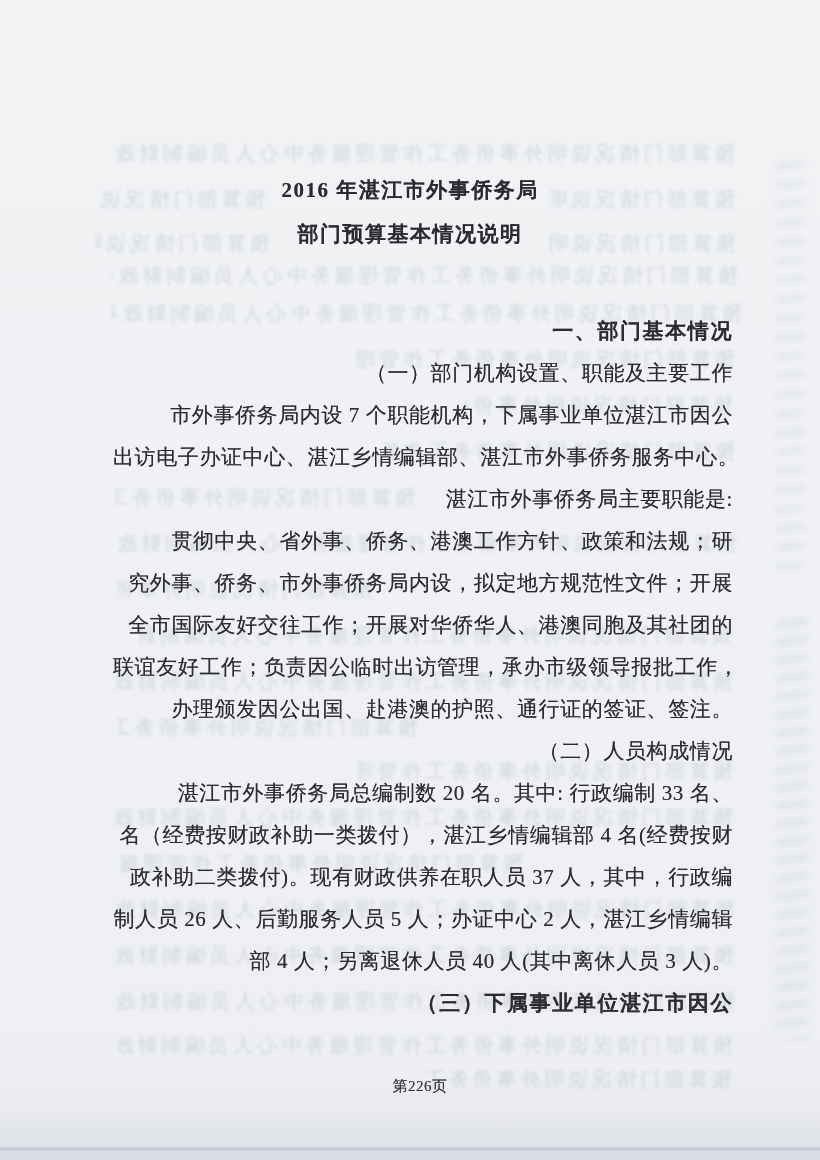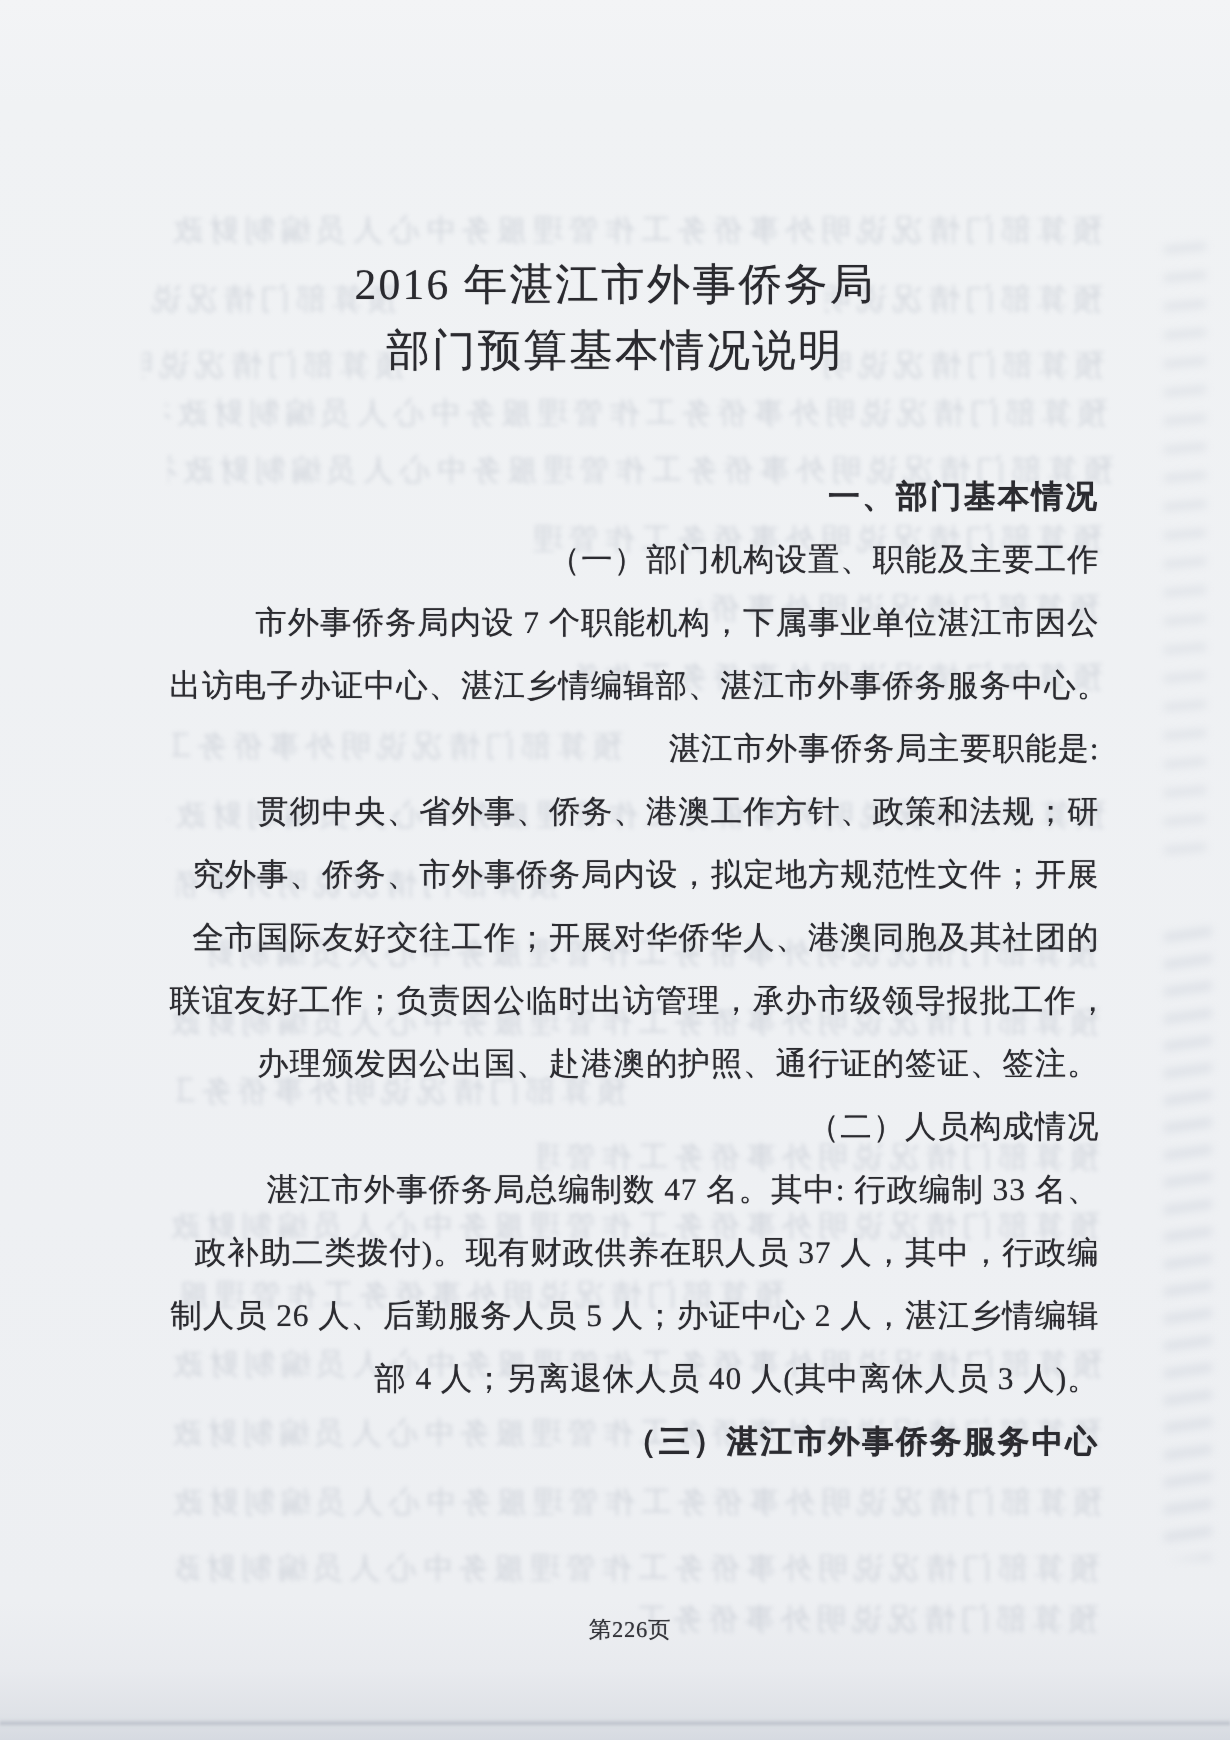--- a/index.html
+++ b/index.html
@@ -27,21 +27,21 @@
     background:repeating-linear-gradient(172deg,transparent 0 12px,#c6ccd6 12px 18px);}
   .bottom-edge{
     position:absolute;left:0;right:0;top:1146px;height:5px;
     background:linear-gradient(180deg,#dfe2e7,#bec3cd 60%,#d8dbdf);
     filter:blur(.6px);pointer-events:none;
   }
   .doc{position:absolute;inset:0;color:#2b2b30;
     text-shadow:0 0 .6px rgba(43,43,48,.6);}
   .title-block{
     position:absolute;top:168px;left:0;width:820px;text-align:center;
-    font-size:29px;line-height:44px;letter-spacing:1.5px;color:#2a2a2f;
+    font-size:21px;line-height:44px;letter-spacing:1.5px;color:#2a2a2f;font-weight:bold;
   }
   .body-block{
     position:absolute;top:310px;left:113px;width:620px;
     font-size:21px;line-height:42px;
   }
   .line{height:42px;white-space:nowrap;letter-spacing:.6px;text-align:right;}
   .line.indent{padding-left:40px;}
   .line.bold{font-weight:bold;letter-spacing:1.6px;}
   .page-number{
     position:absolute;top:1077px;left:0;width:840px;text-align:center;
@@ -94,23 +94,24 @@
         <div class="line indent">（一）部门机构设置、职能及主要工作</div>
         <div class="line indent">市外事侨务局内设 7 个职能机构，下属事业单位湛江市因公</div>
         <div class="line">出访电子办证中心、湛江乡情编辑部、湛江市外事侨务服务中心。</div>
         <div class="line indent">湛江市外事侨务局主要职能是:</div>
         <div class="line indent">贯彻中央、省外事、侨务、港澳工作方针、政策和法规；研</div>
         <div class="line">究外事、侨务、市外事侨务局内设，拟定地方规范性文件；开展</div>
         <div class="line">全市国际友好交往工作；开展对华侨华人、港澳同胞及其社团的</div>
         <div class="line">联谊友好工作；负责因公临时出访管理，承办市级领导报批工作，</div>
         <div class="line">办理颁发因公出国、赴港澳的护照、通行证的签证、签注。</div>
         <div class="line indent">（二）人员构成情况</div>
-        <div class="line indent">湛江市外事侨务局总编制数 47 名。其中: 行政编制 33 名、</div>
+        <div class="line indent">湛江市外事侨务局总编制数 20 名。其中: 行政编制 33 名、</div>
+        <div class="line">名（经费按财政补助一类拨付），湛江乡情编辑部 4 名(经费按财</div>
         <div class="line">政补助二类拨付)。现有财政供养在职人员 37 人，其中，行政编</div>
         <div class="line">制人员 26 人、后勤服务人员 5 人；办证中心 2 人，湛江乡情编辑</div>
         <div class="line">部 4 人；另离退休人员 40 人(其中离休人员 3 人)。</div>
-        <div class="line indent bold">（三）湛江市外事侨务服务中心</div>
+        <div class="line indent bold">（三）下属事业单位湛江市因公</div>
       </div>
 
     <div class="page-number">第226页</div>
   </div>
 
 </div>
 
 </body></html>

